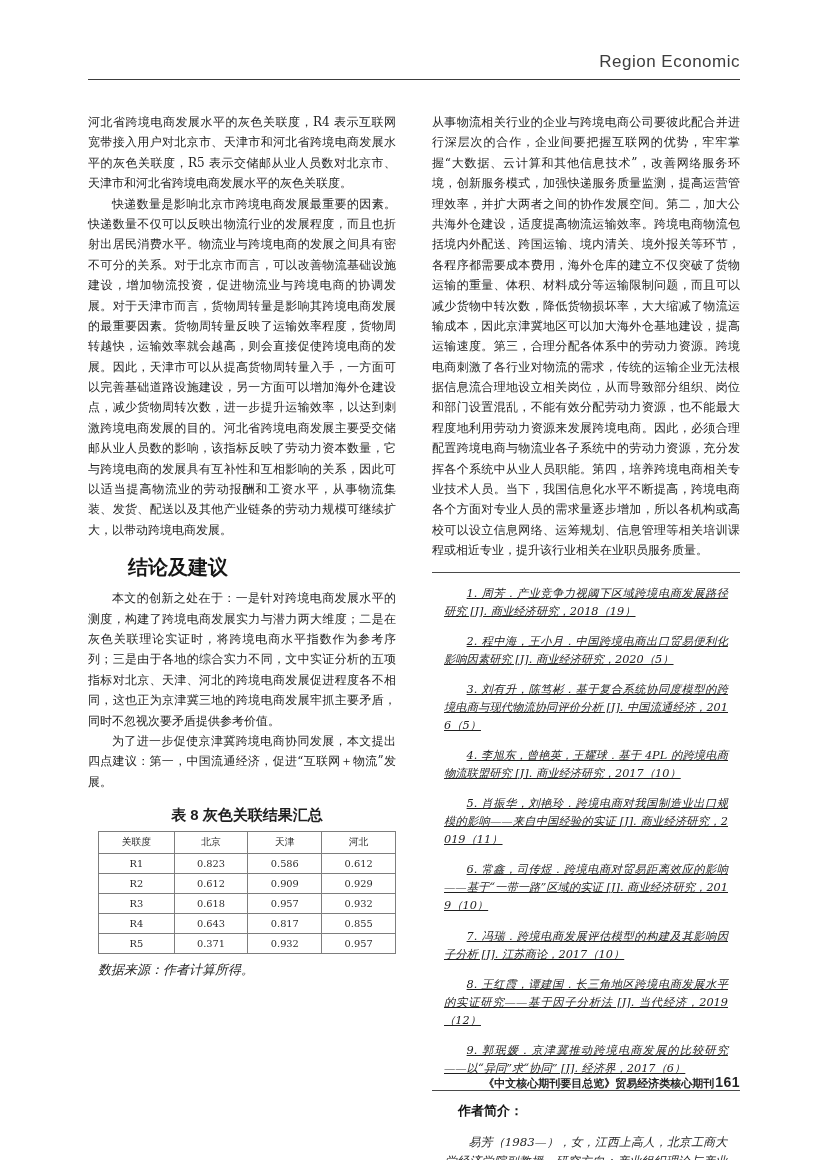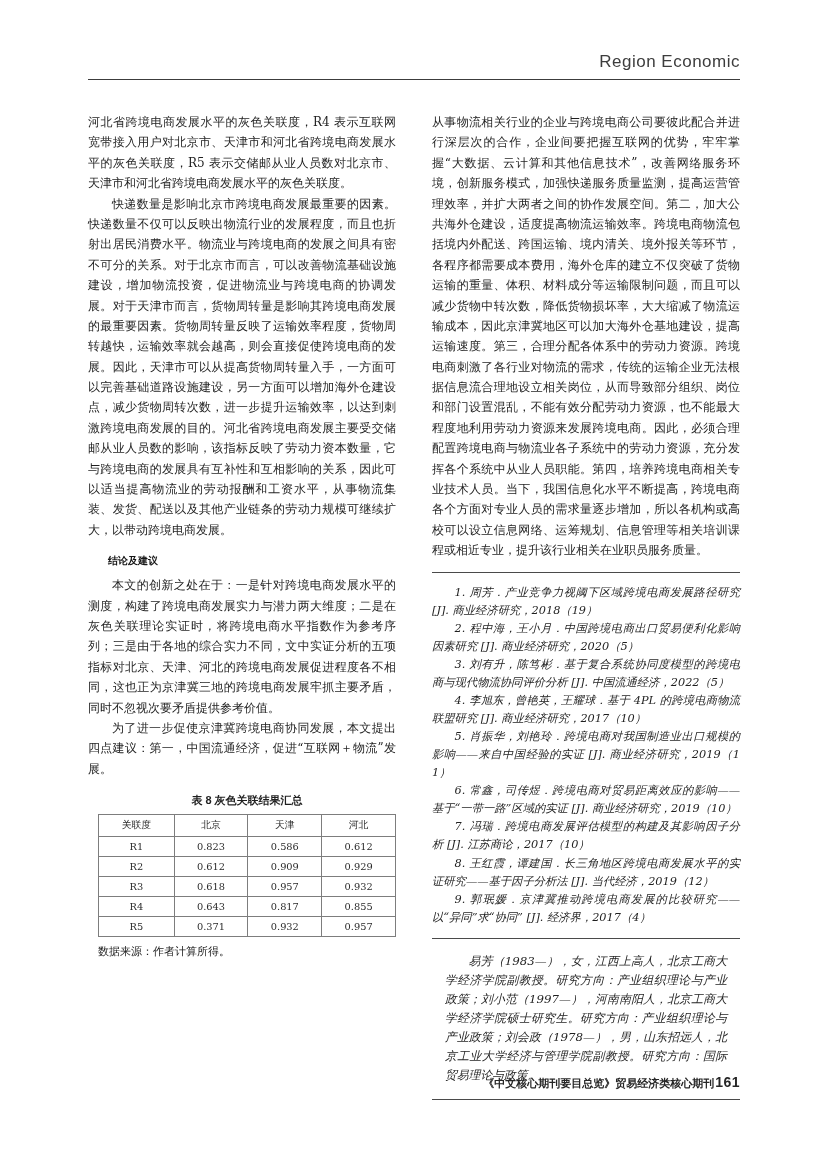--- a/index.html
+++ b/index.html
@@ -27,56 +27,57 @@
 
   p.body {
     margin:0; font-size:12px; line-height:1.7;
     text-align:justify; text-indent:2em;
     word-break:break-all;
   }
   p.body.noindent { text-indent:0; }
 
   .section-heading {
     font-family:"Liberation Sans",sans-serif;
-    font-weight:bold; font-size:10px; color:#161616;
+    font-weight:bold; font-size:20px; color:#161616;
     margin:14px 0 7px 0; padding-left:2em;
   }
 
   .table-wrap { margin-top:14px; padding-left:10px; }
   .table-caption {
     font-family:"Liberation Sans",sans-serif;
-    font-weight:bold; font-size:11px; text-align:center;
+    font-weight:bold; font-size:15px; text-align:center;
     margin-bottom:6px;
   }
   table.results {
     width:100%; border-collapse:collapse;
     font-size:9.8px; color:#2a2a2a;
     font-family:"DejaVu Serif",serif;
   }
   table.results th, table.results td {
     border:1px solid #7d7d7d;
     text-align:center; font-weight:normal;
     padding:4px 12px;
   }
   .source-note {
-    font-size:11px;
+    font-style:italic; font-size:13px;
     margin-top:7px; color:#222;
   }
 
   .rule { border-top:1.6px solid #4a4a4a; margin:11px 0; }
 
   .ref-heading, .bio-heading {
     font-family:"Liberation Sans",sans-serif;
     font-weight:bold; font-size:13px; color:#141414;
     margin:4px 0 6px 0; padding-left:2em;
   }
   p.ref-item {
-    margin:0; font-size:11.3px; line-height:1.6;
+    margin:12px; font-size:11.3px; line-height:1.6;
     font-style:italic; text-align:justify; text-indent:2em;
     word-break:break-all;
+    text-decoration:underline;
   }
   p.bio-text {
     margin:13px; font-size:11.8px; line-height:1.62;
     font-style:italic; text-align:justify; text-indent:2em;
     word-break:break-all;
   }
 
   .footer {
     position:absolute; right:87px; top:1074px;
     font-family:"Liberation Sans",sans-serif;
@@ -153,30 +154,31 @@
         </div>
       </div>
 
       <div class="col">
         <p class="body noindent">从事物流相关行业的企业与跨境电商公司要彼此配合并进行深层次的合作，企业间要把握互联网的优势，牢牢掌握“大数据、云计算和其他信息技术”，改善网络服务环境，创新服务模式，加强快递服务质量监测，提高运营管理效率，并扩大两者之间的协作发展空间。第二，加大公共海外仓建设，适度提高物流运输效率。跨境电商物流包括境内外配送、跨国运输、境内清关、境外报关等环节，各程序都需要成本费用，海外仓库的建立不仅突破了货物运输的重量、体积、材料成分等运输限制问题，而且可以减少货物中转次数，降低货物损坏率，大大缩减了物流运输成本，因此京津冀地区可以加大海外仓基地建设，提高运输速度。第三，合理分配各体系中的劳动力资源。跨境电商刺激了各行业对物流的需求，传统的运输企业无法根据信息流合理地设立相关岗位，从而导致部分组织、岗位和部门设置混乱，不能有效分配劳动力资源，也不能最大程度地利用劳动力资源来发展跨境电商。因此，必须合理配置跨境电商与物流业各子系统中的劳动力资源，充分发挥各个系统中从业人员职能。第四，培养跨境电商相关专业技术人员。当下，我国信息化水平不断提高，跨境电商各个方面对专业人员的需求量逐步增加，所以各机构或高校可以设立信息网络、运筹规划、信息管理等相关培训课程或相近专业，提升该行业相关在业职员服务质量。</p>
 
         <div class="rule"></div>
 
         <p class="ref-item">1. 周芳．产业竞争力视阈下区域跨境电商发展路径研究 [J]. 商业经济研究，2018（19）</p>
         <p class="ref-item">2. 程中海，王小月．中国跨境电商出口贸易便利化影响因素研究 [J]. 商业经济研究，2020（5）</p>
-        <p class="ref-item">3. 刘有升，陈笃彬．基于复合系统协同度模型的跨境电商与现代物流协同评价分析 [J]. 中国流通经济，2022（5）</p>
+        <p class="ref-item">3. 刘有升，陈笃彬．基于复合系统协同度模型的跨境电商与现代物流协同评价分析 [J]. 中国流通经济，2016（5）</p>
         <p class="ref-item">4. 李旭东，曾艳英，王耀球．基于 4PL 的跨境电商物流联盟研究 [J]. 商业经济研究，2017（10）</p>
         <p class="ref-item">5. 肖振华，刘艳玲．跨境电商对我国制造业出口规模的影响——来自中国经验的实证 [J]. 商业经济研究，2019（11）</p>
         <p class="ref-item">6. 常鑫，司传煜．跨境电商对贸易距离效应的影响——基于“一带一路”区域的实证 [J]. 商业经济研究，2019（10）</p>
         <p class="ref-item">7. 冯瑞．跨境电商发展评估模型的构建及其影响因子分析 [J]. 江苏商论，2017（10）</p>
         <p class="ref-item">8. 王红霞，谭建国．长三角地区跨境电商发展水平的实证研究——基于因子分析法 [J]. 当代经济，2019（12）</p>
-        <p class="ref-item">9. 郭珉媛．京津冀推动跨境电商发展的比较研究——以“异同”求“协同” [J]. 经济界，2017（4）</p>
+        <p class="ref-item">9. 郭珉媛．京津冀推动跨境电商发展的比较研究——以“异同”求“协同” [J]. 经济界，2017（6）</p>
 
         <div class="rule"></div>
 
+        <div class="bio-heading">作者简介：</div>
         <p class="bio-text">易芳（1983—），女，江西上高人，北京工商大学经济学院副教授。研究方向：产业组织理论与产业政策；刘小范（1997—），河南南阳人，北京工商大学经济学院硕士研究生。研究方向：产业组织理论与产业政策；刘会政（1978—），男，山东招远人，北京工业大学经济与管理学院副教授。研究方向：国际贸易理论与政策。</p>
 
         <div class="rule"></div>
       </div>
 
     </div>
   </div>
 
   <div class="footer">
     <span>《中文核心期刊要目总览》贸易经济类核心期刊</span>

